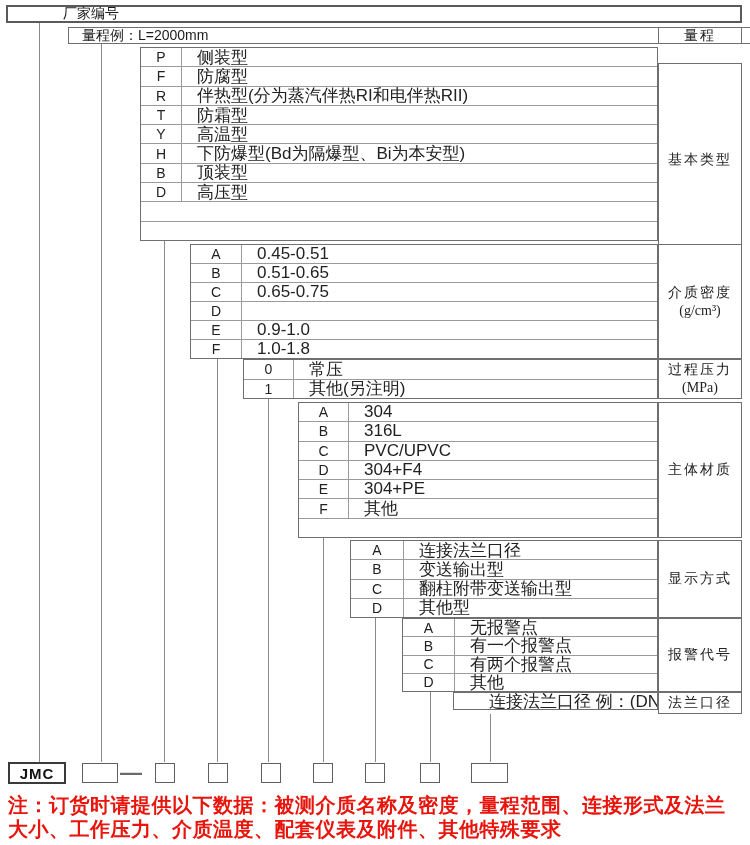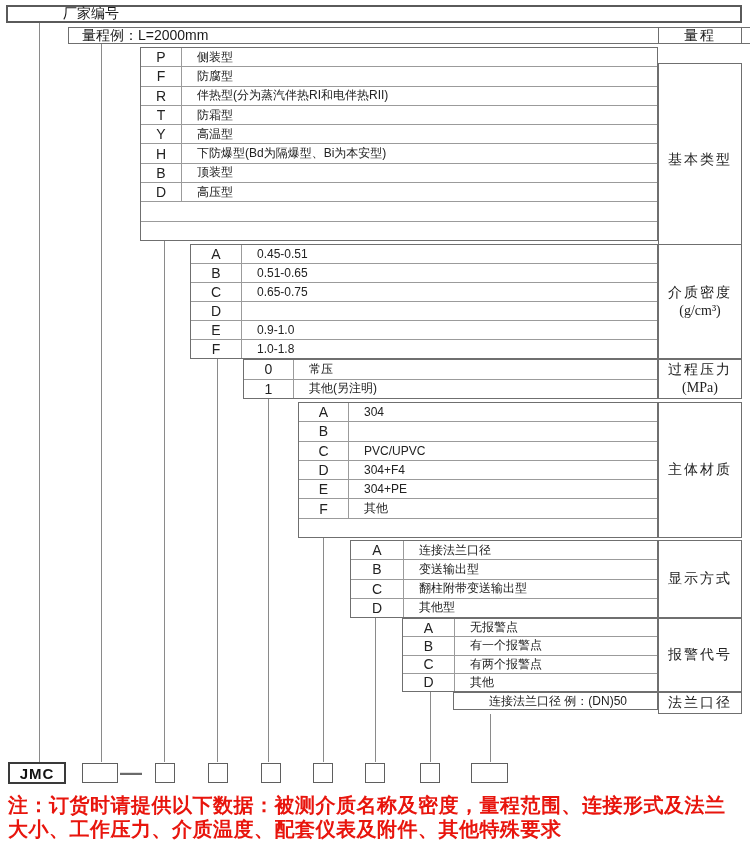--- a/index.html
+++ b/index.html
@@ -21,21 +21,21 @@
   .sec{
     position:absolute;box-sizing:border-box;border:1px solid #6f6f6f;background:#fff;
     display:flex;flex-direction:column;
   }
   .sec .row{flex:1;display:flex;align-items:stretch;border-bottom:1px solid #9b9b9b;min-height:0;}
   .sec .row:last-child{border-bottom:none;}
   .cell-code{
     width:var(--cw,44px);flex:0 0 var(--cw,44px);border-right:1px solid #9b9b9b;
     display:flex;align-items:center;justify-content:center;font-size:14px;color:#222;
   }
-  .cell-text{flex:1;display:flex;align-items:center;padding-left:15px;font-size:12px;color:#222;
+  .cell-text{flex:1;display:flex;align-items:center;padding-left:15px;font-size:17px;color:#222;
     white-space:nowrap;overflow:hidden;}
   .row.empty .cell-code{border-right:none;}
   
   .side{
     position:absolute;left:658px;width:84px;box-sizing:border-box;border:1px solid #6f6f6f;
     background:#fff;display:flex;flex-direction:column;align-items:center;justify-content:center;
     font-family:"Liberation Serif","DejaVu Serif",serif;font-size:14px;color:#222;
     letter-spacing:2px;line-height:18px;text-align:center;
   }
   .side .sub{letter-spacing:0;}
@@ -170,20 +170,21 @@
 </div>
 
 <div class="sec" style="left:298px;top:402px;width:360px;height:136px;--cw:49px;">
 
 <div class="row">
       <div class="cell-code">A</div>
       <div class="cell-text">304</div>
     </div>
     <div class="row">
       <div class="cell-code">B</div>
+      <div class="cell-text">316L</div>
     </div>
     <div class="row">
       <div class="cell-code">C</div>
       <div class="cell-text">PVC/UPVC</div>
     </div>
     <div class="row">
       <div class="cell-code">D</div>
       <div class="cell-text">304+F4</div>
     </div>
     <div class="row">

